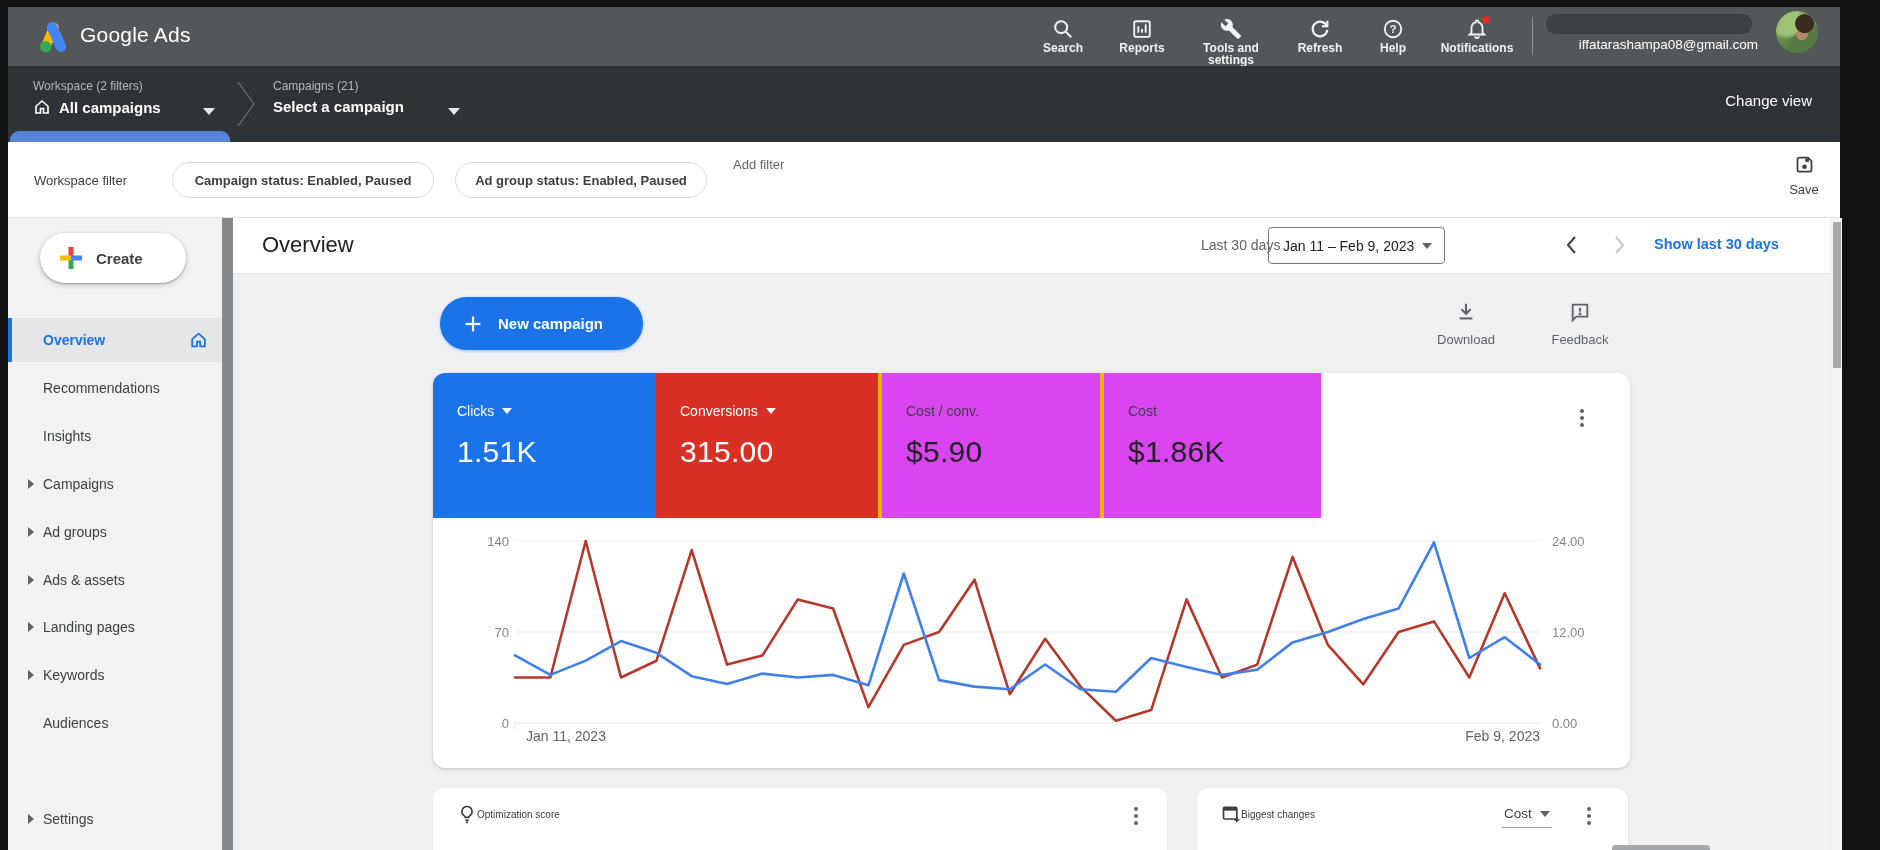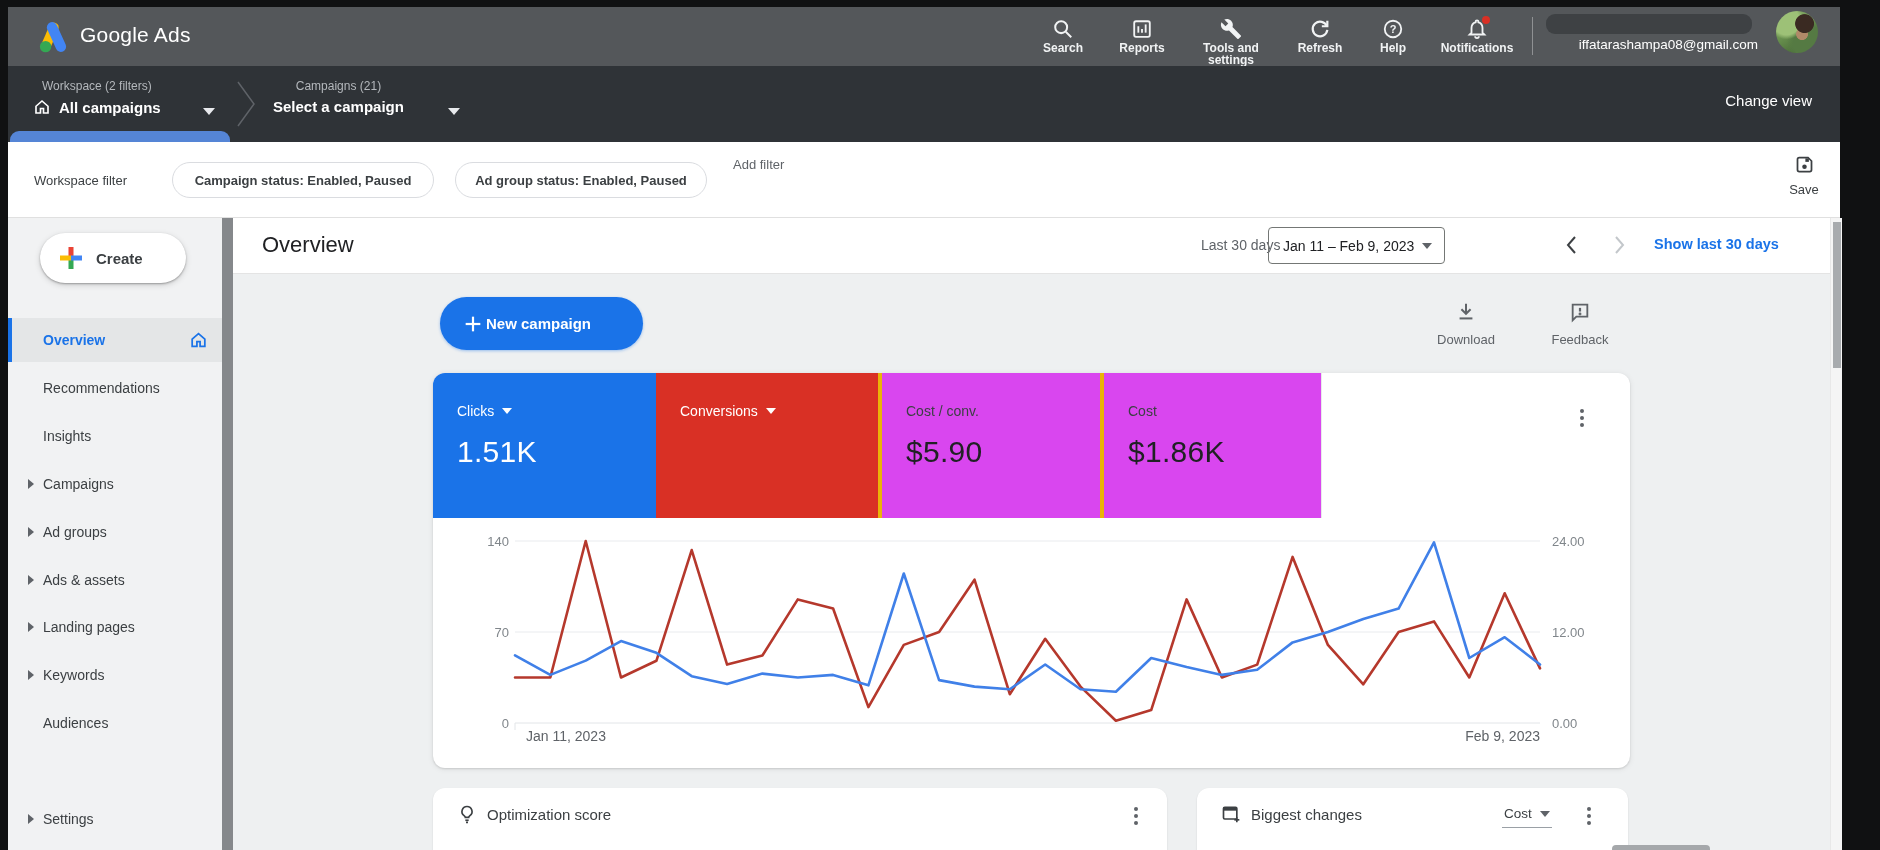--- a/index.html
+++ b/index.html
@@ -21,21 +21,21 @@
   .acct-email { left:1490px; top:30px; width:260px; text-align:right; color:#ffffff; font-size:13.5px; }
   .avatar { left:1768px; top:4px; width:42px; height:42px; border-radius:50%;
     background:
       radial-gradient(circle at 68% 30%, #3a2a22 0 22%, transparent 24%),
       radial-gradient(circle at 62% 55%, #b08968 0 16%, transparent 18%),
       radial-gradient(circle at 25% 25%, #9dc177 0 30%, transparent 40%),
       radial-gradient(circle at 80% 75%, #557a43 0 35%, transparent 50%),
       linear-gradient(155deg, #8fb46e 0%, #6b9350 45%, #3c5c2e 100%); }
 
   
-  .wsbar { left:8px; top:66px; width:1832px; height:76px; background:#2f3337;text-align:center; }
+  .wsbar { left:8px; top:66px; width:1832px; height:76px; background:#2f3337; }
   .crumb-label { color:#b4b8bc; font-size:12px; }
   .crumb-value { color:#ffffff; font-size:15px; font-weight:bold; }
   .caret-down { display:inline-block; width:0; height:0; border-left:6px solid transparent;
     border-right:6px solid transparent; border-top:7px solid #e8eaed; }
   .ws-sep { left:222px; top:14px; width:30px; height:48px; }
   .change-view { right:28px; top:26px; color:#ffffff; font-size:15px; cursor:pointer; }
   .blue-tab { left:2px; bottom:0; width:220px; height:11px; background:#5585d6; border-radius:9px 9px 0 0; }
 
   
   .filterbar { left:8px; top:142px; width:1832px; height:76px; background:#ffffff; border-bottom:1px solid #e0e0e0; }
@@ -76,21 +76,21 @@
   .chev { top:16px; width:20px; height:22px; cursor:pointer; }
   .show-last { left:1421px; top:18px; font-size:14.5px; font-weight:bold; color:#1a73e8; cursor:pointer; }
 
   
   .page-scroll { left:1830px; top:218px; width:12px; height:632px; background:#f5f5f5; border-left:1px solid #e8e8e8; }
   .page-thumb { left:2px; top:4px; width:8px; height:146px; background:#a8abae; }
 
   
   .content { left:233px; top:274px; width:1597px; height:576px; background:#eef0f1; overflow:hidden; }
   .new-campaign { left:207px; top:23px; width:203px; height:53px; border-radius:27px; background:#1a73e8;
-    display:flex; align-items:center; gap:2px; padding-left:22px; cursor:pointer;
+    display:flex; align-items:center; gap:14px; padding-left:22px; cursor:pointer;
     box-shadow:0 1px 3px rgba(26,115,232,.4); }
   .new-campaign .nclabel { color:#fff; font-size:15px; font-weight:bold; }
   .util { top:27px; width:90px; text-align:center; color:#5f6368; cursor:pointer; }
   .util .ulabel { margin-top:5px; font-size:13px; }
   .dl { left:1188px; } .fbk { left:1302px; }
 
   .big-card { left:200px; top:99px; width:1197px; height:395px; background:#ffffff; border-radius:12px;
     box-shadow:0 1px 2px rgba(0,0,0,.12), 0 1px 6px rgba(0,0,0,.08); }
   .stat-cell { top:0; height:145px; padding:30px 0 0 24px; }
   .stat-cell .mlabel { font-size:14px; display:flex; align-items:center; gap:8px; }
@@ -110,22 +110,22 @@
   .chart-wrap { left:0; top:145px; width:1197px; height:250px; }
   .axis-lab { font-size:13px; color:#80868b; }
   .al-left { left:30px; width:46px; text-align:right; }
   .al-right { left:1119px; width:60px; text-align:left; }
   .date-lab { top:210px; font-size:14px; color:#5f6368; }
 
   .mini-card { top:514px; height:80px; background:#ffffff; border-radius:12px;
     box-shadow:0 1px 2px rgba(0,0,0,.12); }
   .mc-left { left:200px; width:734px; }
   .mc-right { left:964px; width:431px; }
-  .mc-head { position:absolute; left:24px; top:16px; display:flex; align-items:center; gap:10px;
-    font-size:15px; color:#3c4043; }
+  .mc-head { position:absolute; left:24px; top:16px; display:flex; align-items:center; gap:0;
+    font-size:10px; color:#3c4043; }
   .mc-kebab { position:absolute; top:16px; }
   .cost-select { position:absolute; left:305px; top:16px; display:flex; align-items:center; gap:8px;
     font-size:13.5px; color:#3c4043; border-bottom:1px solid #9aa0a6; padding:2px 2px 6px 2px; cursor:pointer; }
   .cost-select .caret-down { border-top-color:#5f6368; border-left-width:5px; border-right-width:5px; border-top-width:6px; }
   .corner-blob { left:1379px; top:571px; width:98px; height:12px; background:#a5a8ab; border-radius:4px 4px 0 0; }
 </style>
 </head>
 <body>
 
 <div class="screen">
@@ -339,20 +339,21 @@
             <span>Clicks</span>
             <span class="mcaret"></span>
           </div>
         <div class="mvalue">1.51K</div>
       </div>
       <div class="abs stat-cell cell-red">
         <div class="mlabel">
             <span>Conversions</span>
             <span class="mcaret"></span>
           </div>
+        <div class="mvalue">315.00</div>
       </div>
       <div class="abs stat-cell cell-white cw1">
         <div class="mlabel">
             <span>Cost / conv.</span>
           </div>
         <div class="mvalue">$5.90</div>
       </div>
       <div class="abs stat-cell cell-white cw2">
         <div class="mlabel">
             <span>Cost</span>

